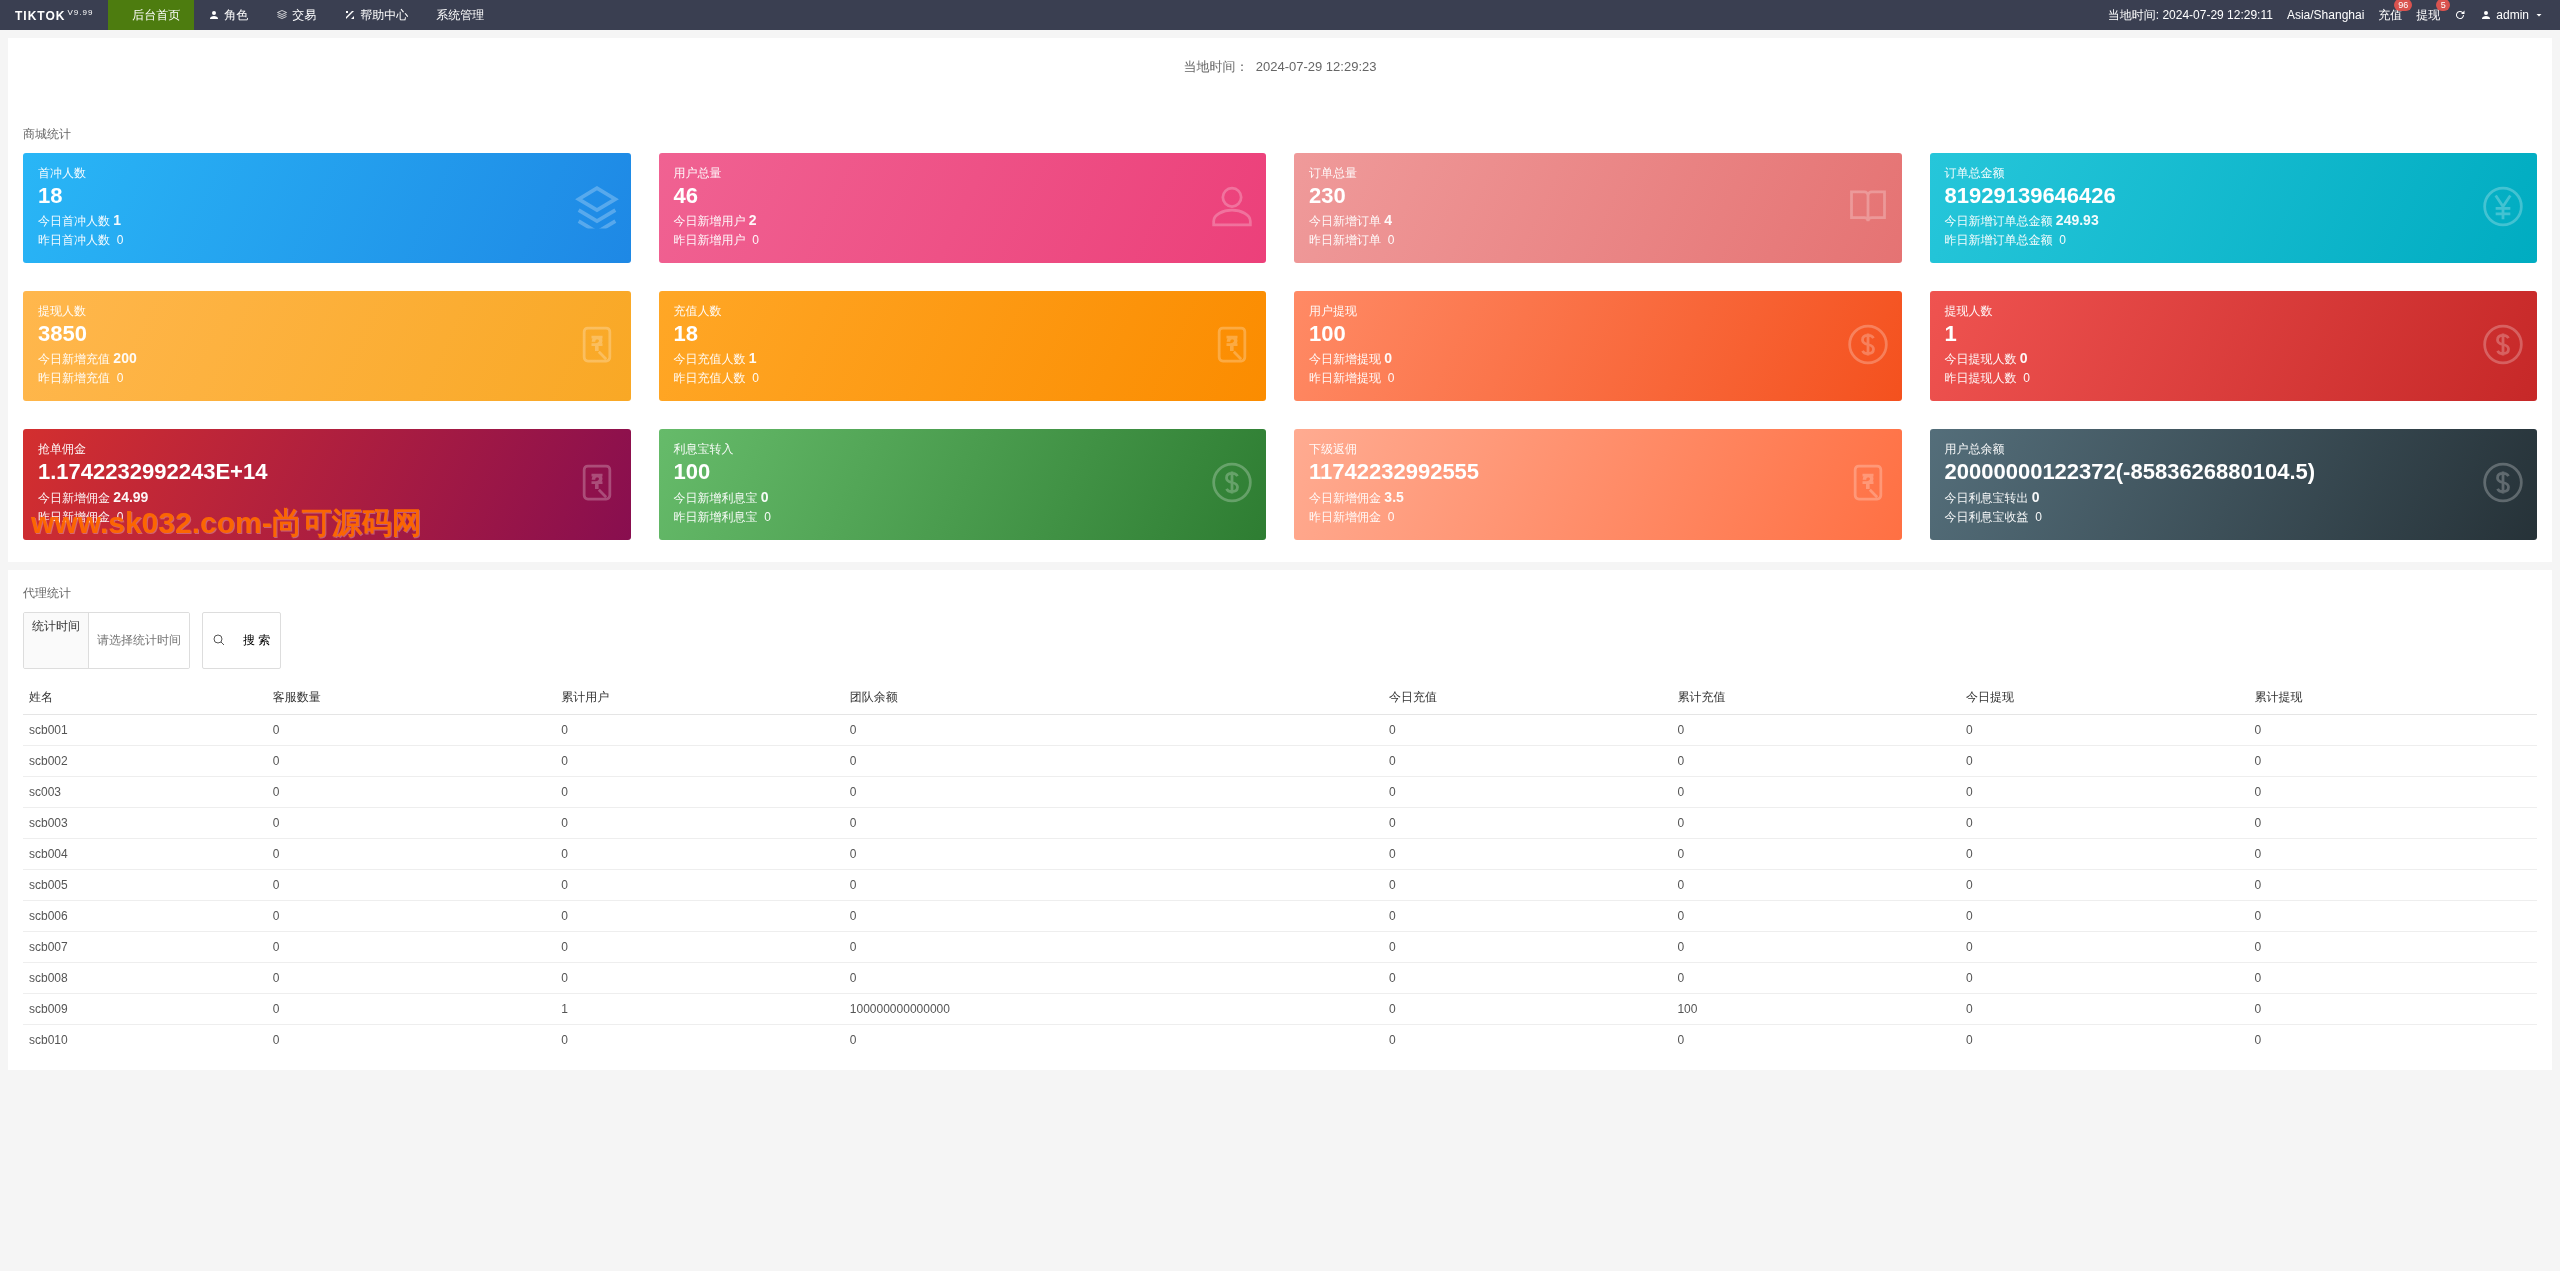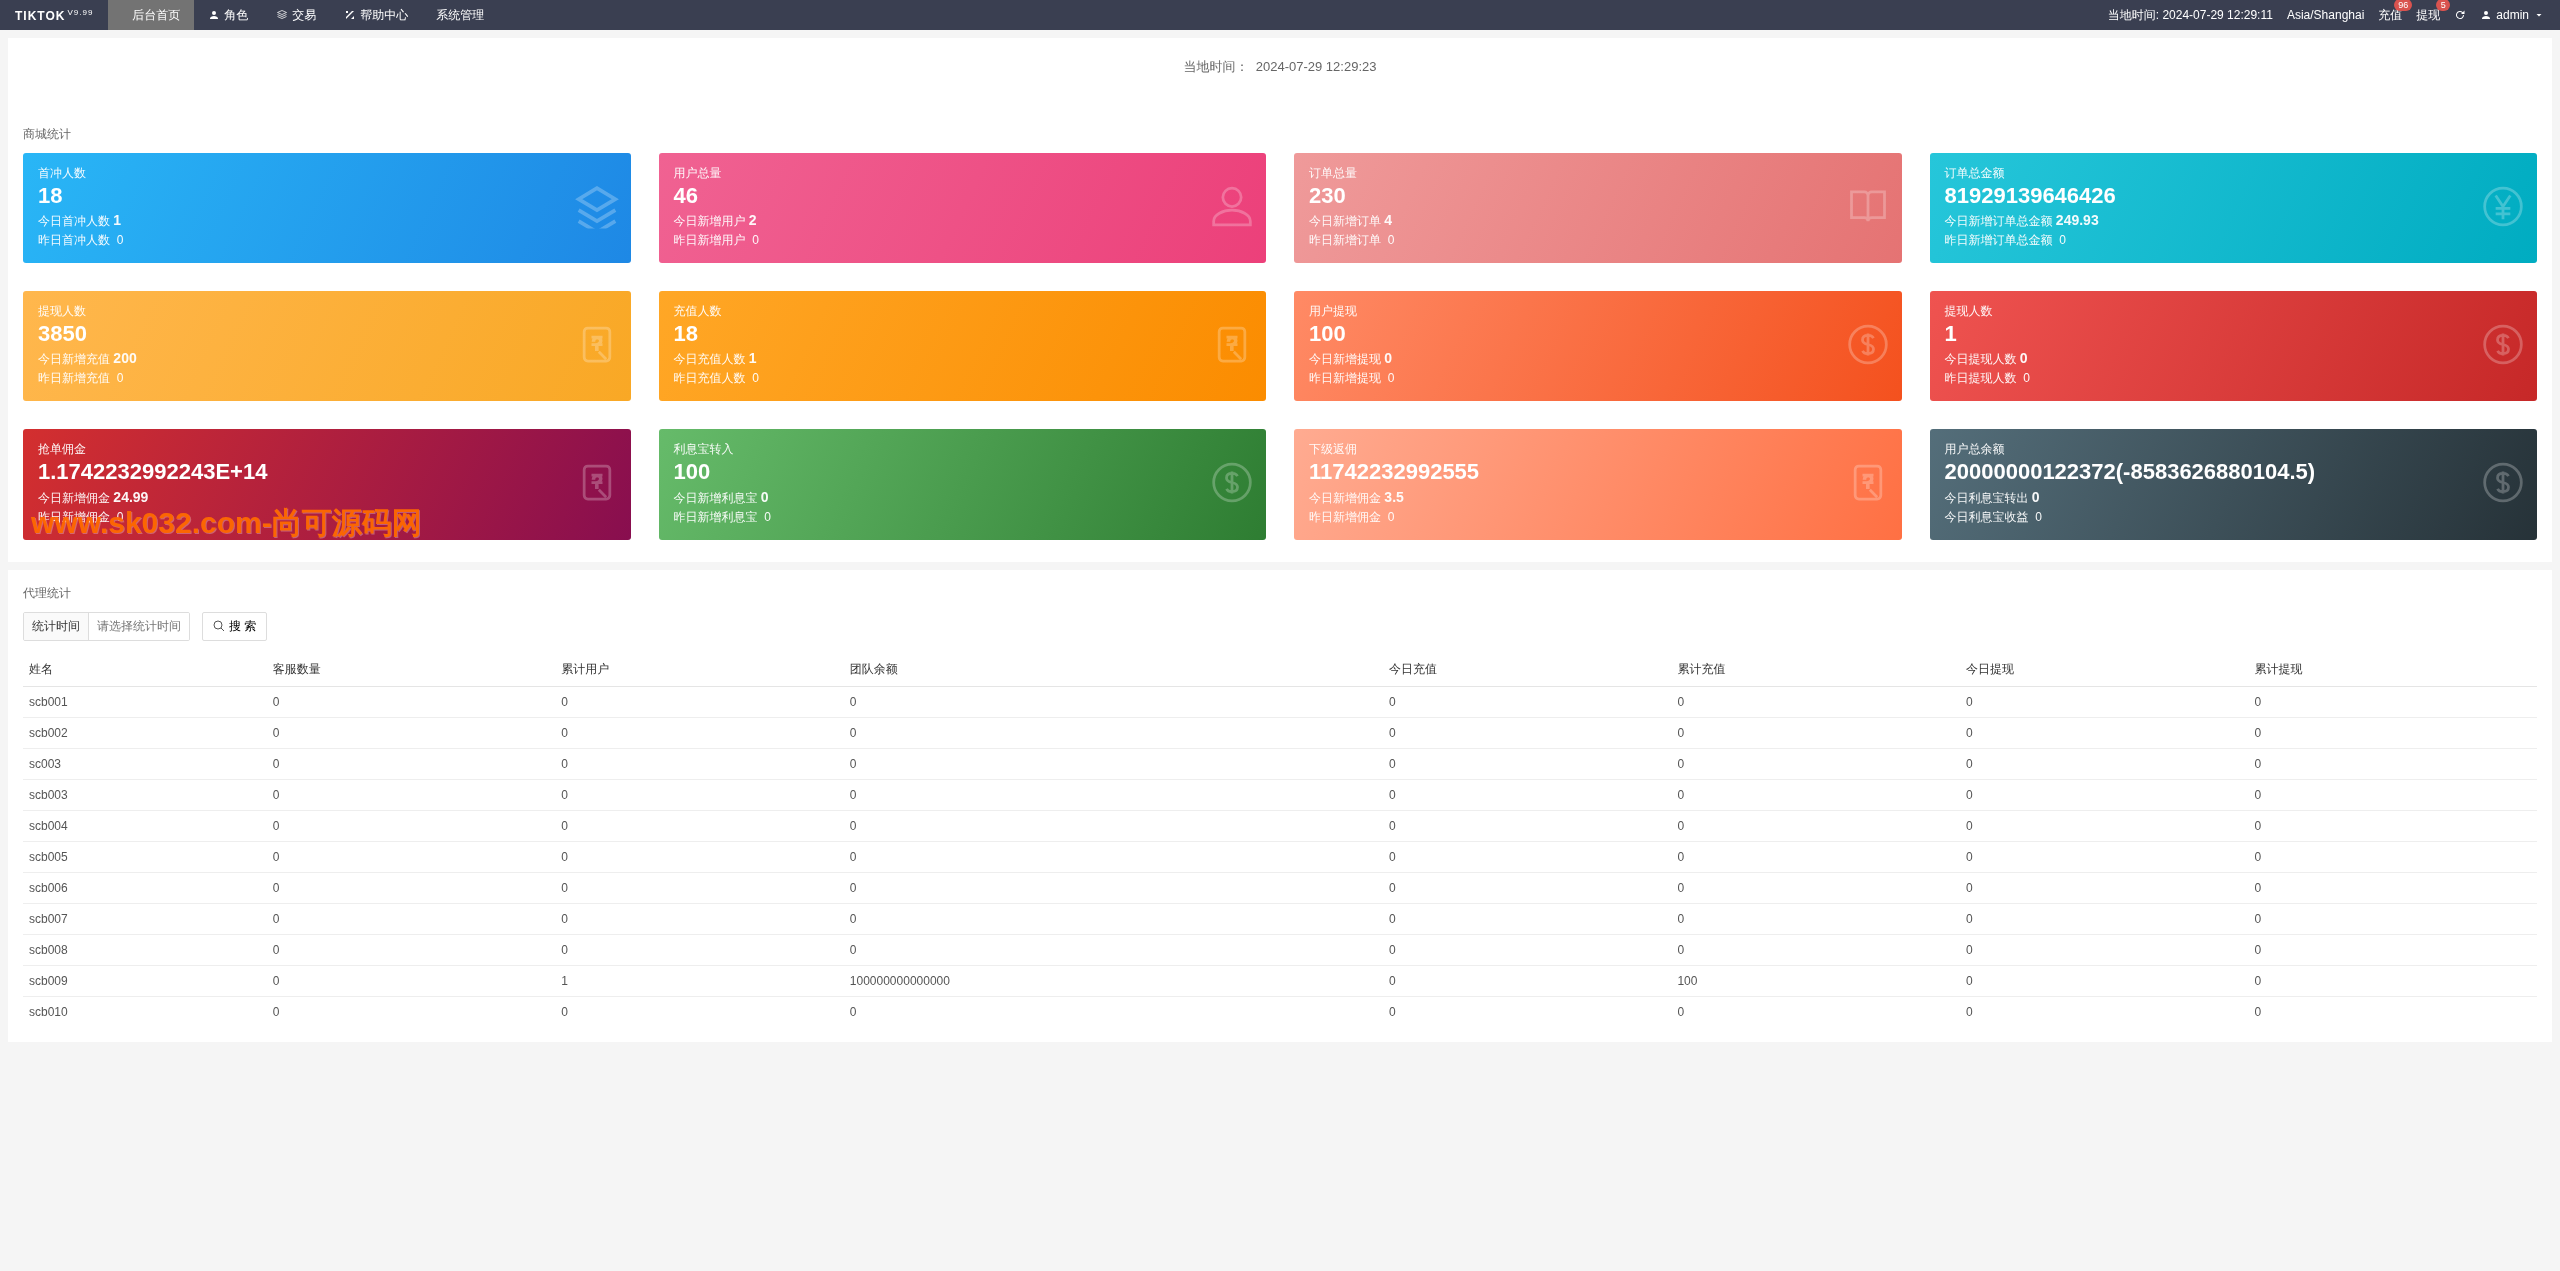--- a/index.html
+++ b/index.html
@@ -4,21 +4,21 @@
 <style>
 * { margin: 0; padding: 0; box-sizing: border-box; }
 body { font-family: "Microsoft YaHei", "PingFang SC", sans-serif; background: #f5f5f5; font-size: 12px; color: #333; }
 
 
 .header { background: #3a3f51; height: 30px; display: flex; align-items: center; color: #fff; font-size: 12px; }
 .logo { padding: 0 15px; font-weight: bold; letter-spacing: 1px; }
 .logo sup { font-size: 8px; font-weight: normal; margin-left: 2px; }
 .nav { display: flex; height: 100%; }
 .nav-item { display: flex; align-items: center; padding: 0 14px; cursor: pointer; gap: 4px; }
-.nav-item.active { background: #737373; padding-left: 24px; }
+.nav-item.active { background: #4d7c0f; padding-left: 24px; }
 .nav-item svg { width: 12px; height: 12px; fill: currentColor; }
 .header-right { margin-left: auto; display: flex; align-items: center; gap: 14px; padding-right: 15px; }
 .badge-wrap { position: relative; }
 .badge { position: absolute; top: -8px; right: -10px; background: #d9534f; color: #fff; font-size: 9px; padding: 0 4px; border-radius: 8px; line-height: 12px; min-width: 14px; text-align: center; }
 .hr-item { cursor: pointer; display: flex; align-items: center; gap: 4px; }
 .hr-item svg { width: 12px; height: 12px; fill: currentColor; }
 
 
 .page { padding: 8px; }
 .panel { background: #fff; padding: 12px 15px; }
@@ -56,21 +56,21 @@
 
 
 .agent-panel { background: #fff; margin-top: 8px; padding: 15px; }
 .agent-title { margin-bottom: 10px; color: #666; font-size: 12px; }
 .filter-row { display: flex; gap: 12px; margin-bottom: 12px; }
 .filter-label { font-size: 12px; color: #333; padding: 5px 8px; }
 .filter-input { border: 1px solid #ddd; padding: 5px 8px; font-size: 12px; width: 100px; color: #999; background: #fff; }
 .filter-group { display: flex; border: 1px solid #ddd; border-radius: 2px; overflow: hidden; }
 .filter-group .filter-label { border-right: 1px solid #ddd; background: #fafafa; }
 .filter-group .filter-input { border: none; }
-.search-btn { border: 1px solid #ddd; background: #fff; padding: 5px 10px; font-size: 12px; cursor: pointer; display: flex; align-items: center; gap: 4px; border-radius: 2px; }
+.search-btn { border: 1px solid #ddd; background: #fff; padding: 19px 10px; font-size: 12px; cursor: pointer; display: flex; align-items: center; gap: 18px; border-radius: 2px; }
 .search-btn svg { width: 12px; height: 12px; }
 
 
 table { width: 100%; border-collapse: collapse; }
 th, td { text-align: left; padding: 8px 6px; font-size: 12px; border-top: 1px solid #eee; color: #555; }
 th { font-weight: normal; color: #333; border-top: none; border-bottom: 1px solid #e5e5e5; }
 </style>
 </head>
 <body>
 

